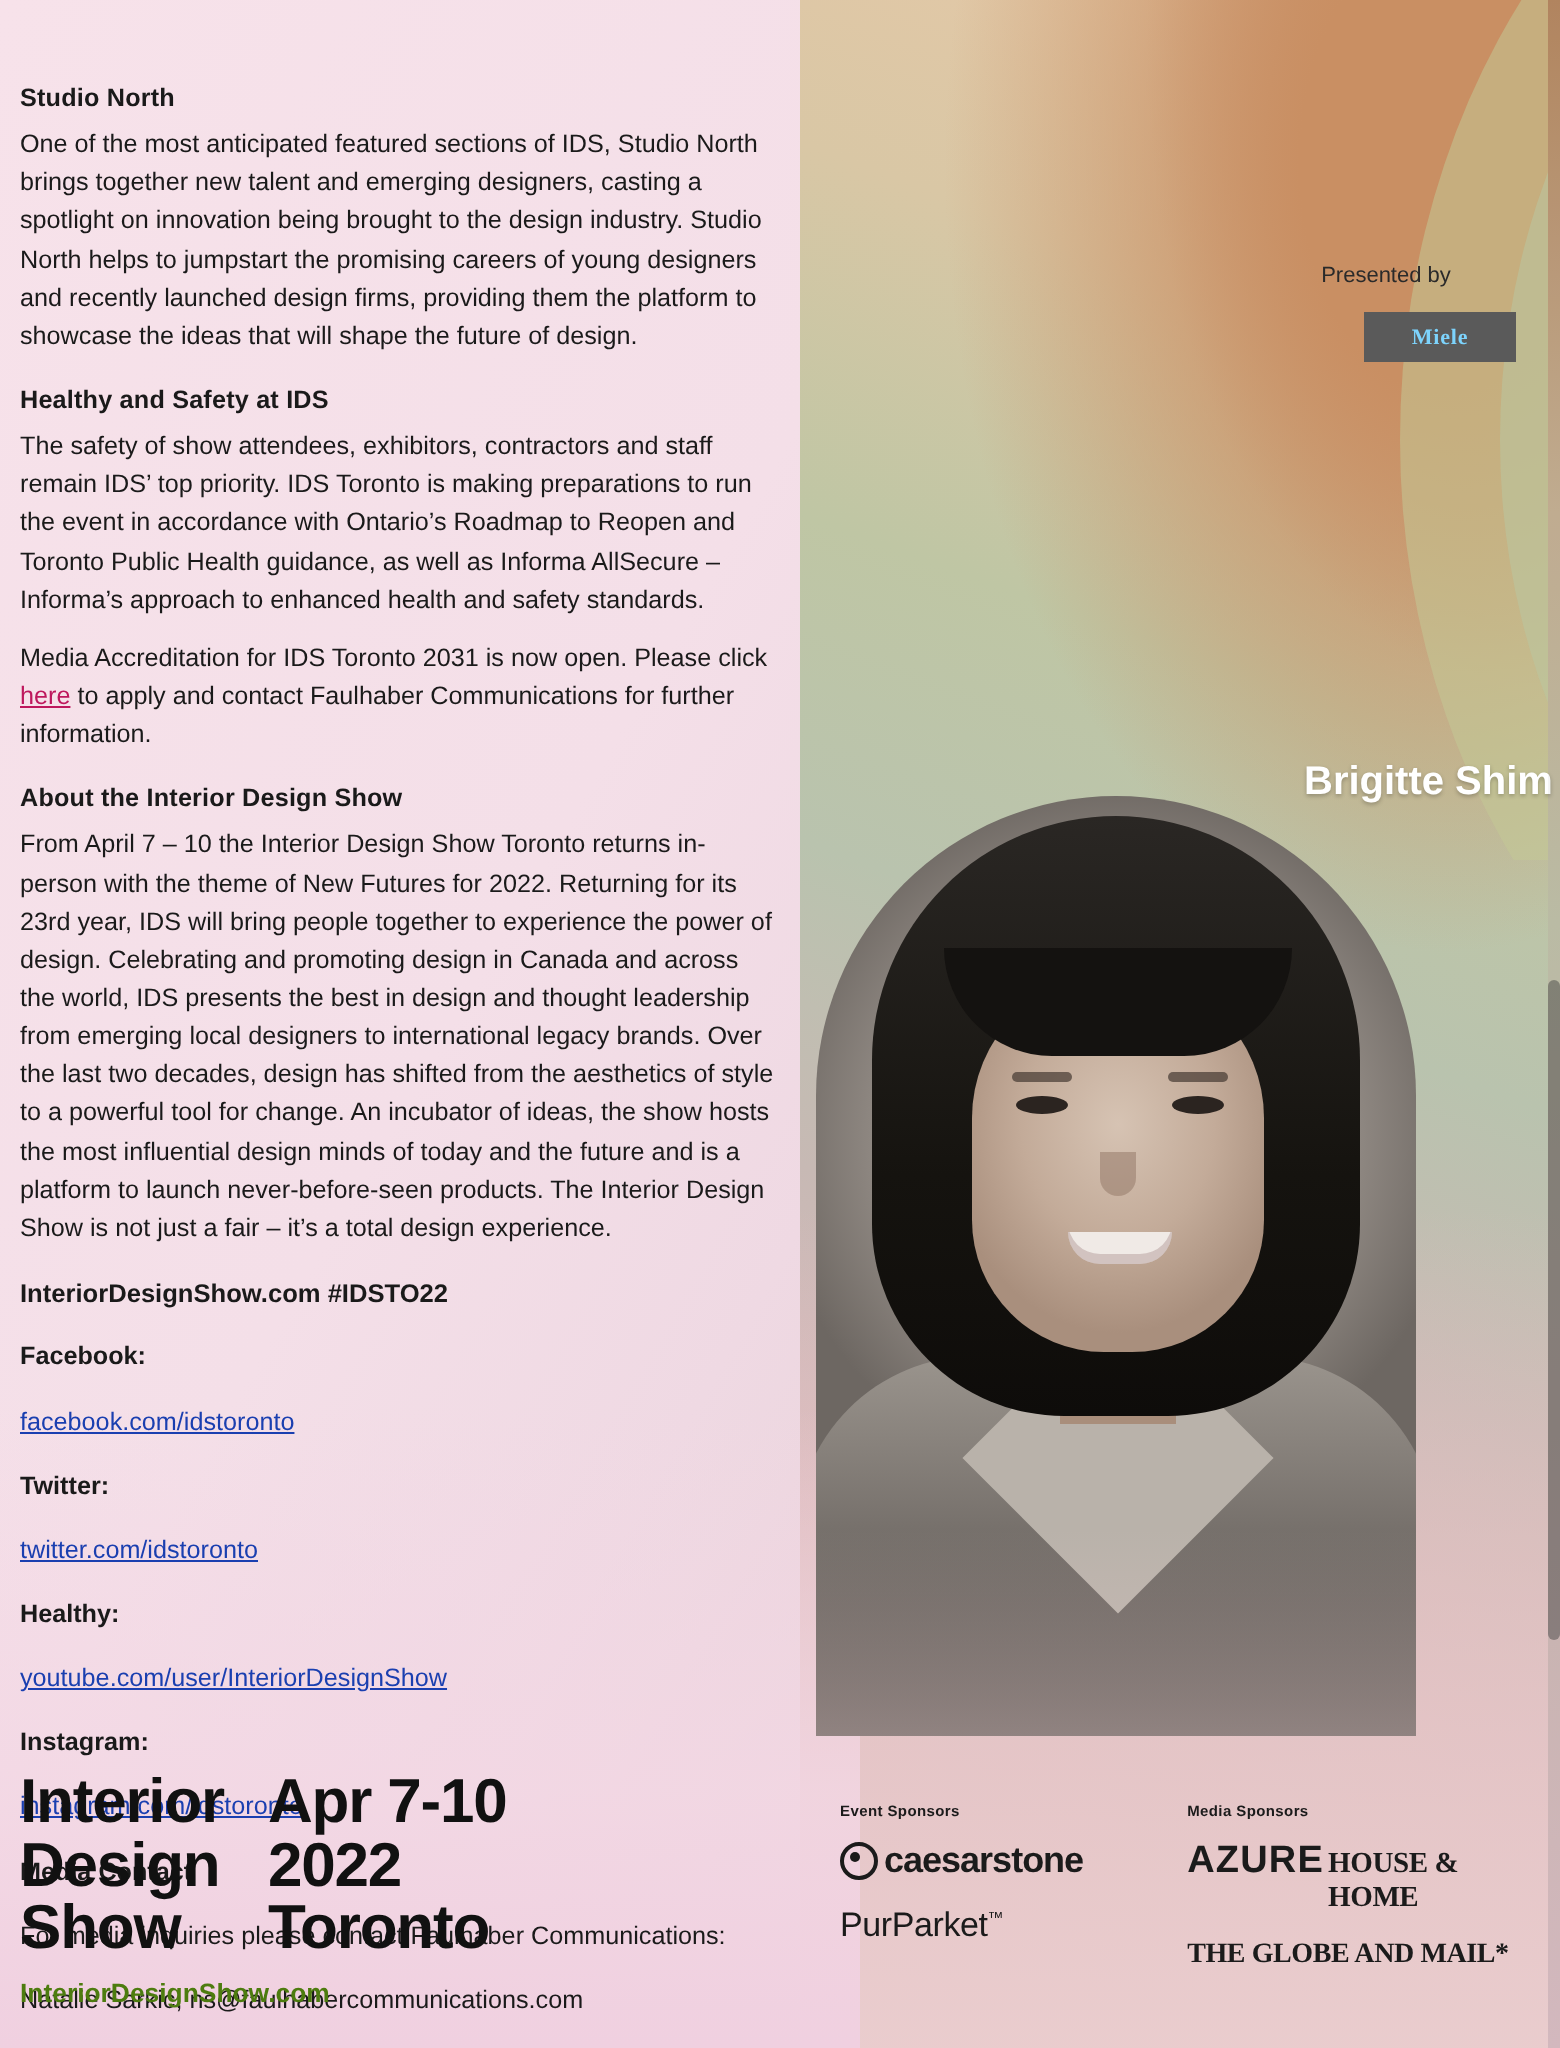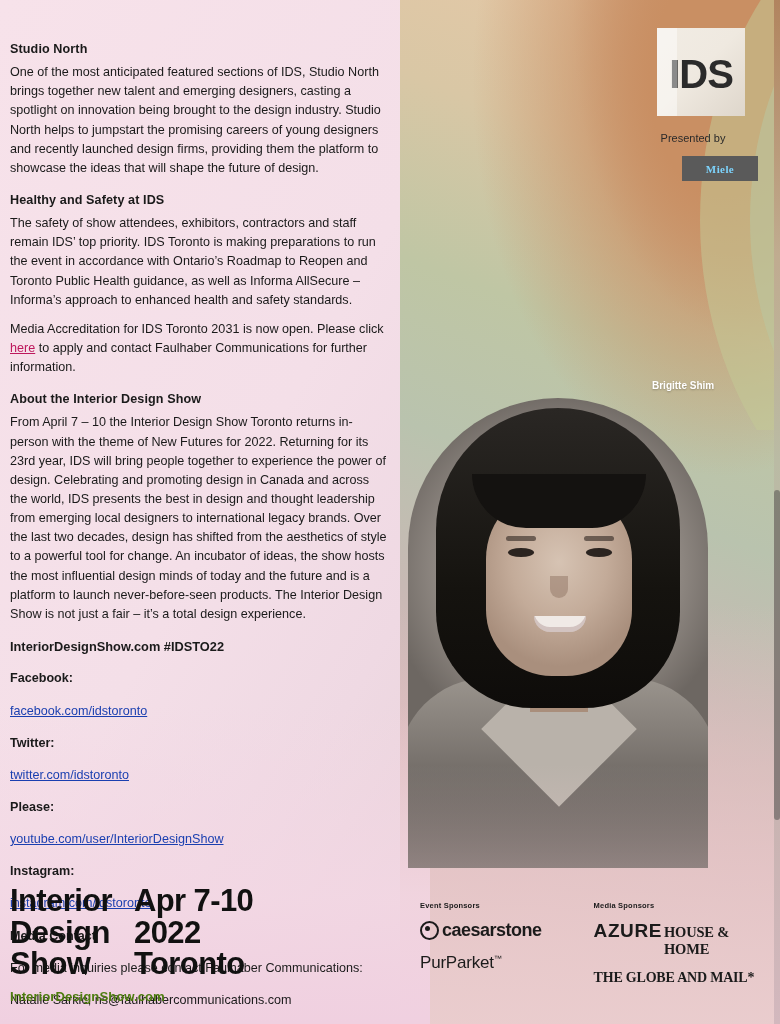--- a/index.html
+++ b/index.html
@@ -263,21 +263,21 @@
   .portrait .fade {
     position: absolute;
     inset: 0;
     background: linear-gradient(180deg, rgba(0,0,0,0) 78%, rgba(225,200,200,0.45) 100%);
   }
   .name-tag {
     position: absolute;
     left: 652px;
     top: 380px;
     color: #ffffff;
-    font-size: 10px;
+    font-size: 20px;
     font-weight: bold;
     text-shadow: 0 1px 2px rgba(0,0,0,0.25);
     white-space: nowrap;
   }
 
   
   .sponsors {
     position: absolute;
     left: 420px;
     bottom: 38px;
@@ -370,23 +370,20 @@
   <div class="bg-right"></div>
   <div class="blob-wrap">
     <div class="ring r1"></div>
     <div class="ring r2"></div>
 
   </div>
   <div class="bottom-wash"></div>
   <div class="bottom-left-wash"></div>
   <div class="right-edge"></div>
 
-  <div class="ids-logo">
-    <span>IDS</span>
-  </div>
   <div class="presented-by">Presented by</div>
   <div class="miele">Miele</div>
 
   <div class="portrait">
     <div class="body"></div>
     <div class="collar"></div>
     <div class="neck"></div>
     <div class="hair"></div>
     <div class="face"></div>
     <div class="bangs"></div>
@@ -414,21 +411,21 @@
     <p>From  April 7 – 10 the Interior Design Show Toronto returns in-person with the theme of New Futures for 2022. Returning for its 23rd year, IDS will bring people together to experience the power of design. Celebrating and promoting design in Canada and across the world, IDS presents the best in design and thought leadership from emerging local designers to international legacy brands. Over the last two decades, design has shifted from the aesthetics of style to a powerful tool for change. An incubator of ideas, the show hosts the most influential design minds of today and the future and is a platform to launch never-before-seen products. The Interior Design Show is not just a fair – it’s a total design experience.</p>
 
     <p class="tagline">InteriorDesignShow.com #IDSTO22</p>
 
     <p class="social-label">Facebook:</p>
     <p class="social-link"><a href="#">facebook.com/idstoronto</a></p>
 
     <p class="social-label">Twitter:</p>
     <p class="social-link"><a href="#">twitter.com/idstoronto</a></p>
 
-    <p class="social-label">Please:</p>
+    <p class="social-label">Healthy:</p>
     <p class="social-link"><a href="#">youtube.com/user/InteriorDesignShow</a></p>
 
     <p class="social-label">Instagram:</p>
     <p class="social-link"><a href="#">instagram.com/idstoronto</a></p>
 
     <p class="social-label">Media Contact</p>
     <p class="contact-line">For media inquiries please contact Faulhaber Communications:</p>
     <p class="contact-line">Natalie Sarkic, ns@faulhabercommunications.com</p>
   </div>
 

